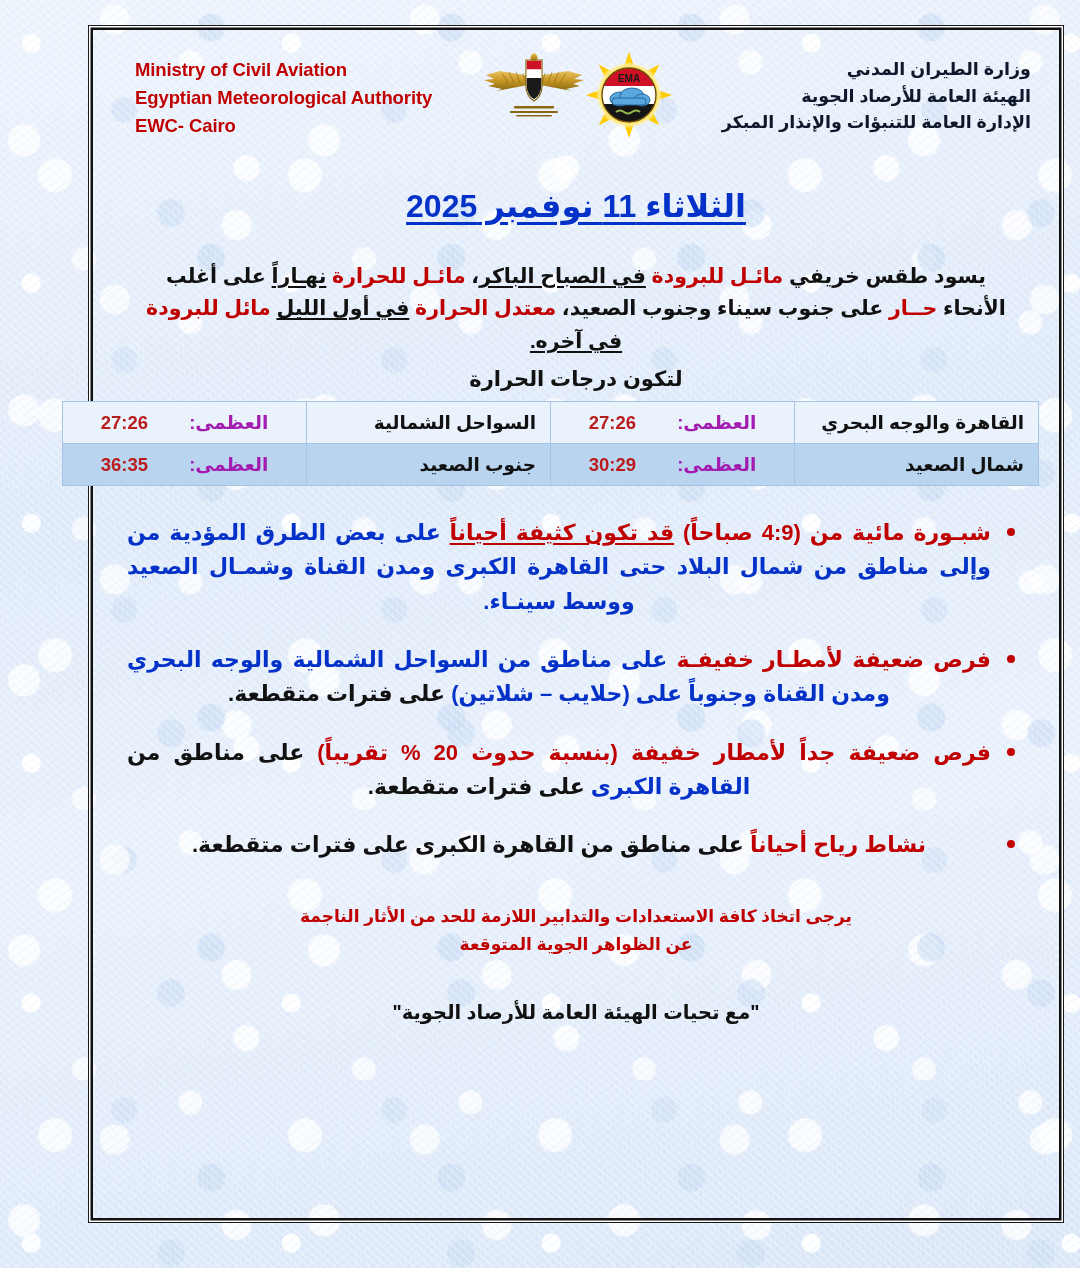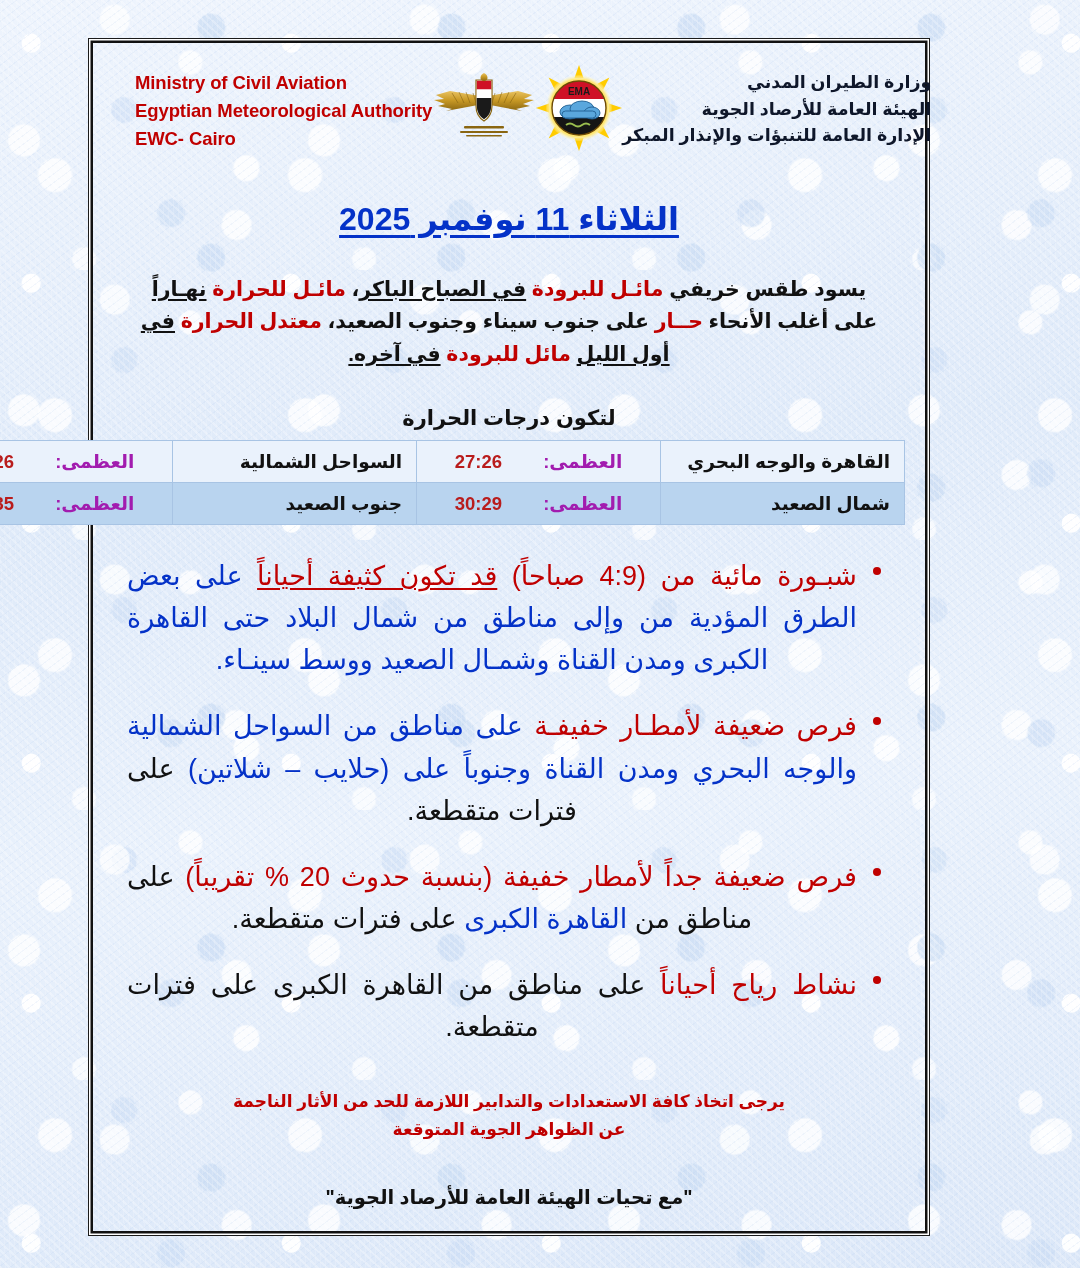--- a/index.html
+++ b/index.html
@@ -47,22 +47,22 @@
       repeating-linear-gradient(43deg, rgba(255,255,255,0.30) 0 2px, rgba(255,255,255,0) 2px 6px),
       repeating-linear-gradient(-37deg, rgba(186,208,238,0.22) 0 1px, rgba(255,255,255,0) 1px 7px),
       repeating-linear-gradient(88deg, rgba(255,255,255,0.18) 0 1px, rgba(255,255,255,0) 1px 5px);
     opacity: 0.85;
   }
 
   
   #doc-frame {
     position: absolute;
     left: 88px;
-    top: 38px;
-    width: 842px;
+    top: 25px;
+    width: 976px;
     height: 1198px;
     border: 1px solid #1b1b1b;
     box-shadow: inset 0 0 0 1.5px #ffffff, inset 0 0 0 4px #111111;
     box-sizing: border-box;
   }
   #doc-body {
     position: absolute;
     inset: 6px;
     padding: 0 18px;
     box-sizing: border-box;
@@ -94,21 +94,21 @@
     text-align: right;
     color: #0f172a;
     font-weight: bold;
     font-size: 17.5px;
     line-height: 1.52;
     padding-right: 8px;
     white-space: nowrap;
   }
   .logo-pair {
     display: flex;
-    align-items: center;
+    align-items: flex-start;
     margin-top: -4px;
   }
 
   
   .title-block {
     text-align: center;
     margin-top: 18px;
   }
   .main-title {
     color: #c00000;
@@ -143,21 +143,21 @@
   .blue { color: #0432c8; }
   .black { color: #111111; }
   .u { text-decoration: underline; text-underline-offset: 3px; text-decoration-thickness: 1.6px; }
 
   
   .temps-heading {
     text-align: center;
     font-size: 21px;
     font-weight: bold;
     color: #111111;
-    margin-top: 36px;
+    margin-top: 10px;
   }
   .temp-table {
     margin: 10px auto 0 auto;
     width: 866px;
     border-collapse: collapse;
     table-layout: fixed;
     direction: rtl;
   }
   .temp-table td {
     border: 1px solid #a8c4e4;
@@ -178,22 +178,22 @@
   
   .bullets {
     margin: 30px 22px 0 14px;
     padding: 0;
     list-style: none;
   }
   .bullets li {
     position: relative;
     padding-right: 26px;
     margin-bottom: 24px;
-    font-size: 27px;
-    font-weight: normal;
+    font-size: 22px;
+    font-weight: bold;
     line-height: 1.56;
     text-align: justify;
     text-align-last: center;
     color: #111111;
   }
   .bullets li .dot {
     position: absolute;
     right: 2px;
     top: 12px;
     width: 8px;

